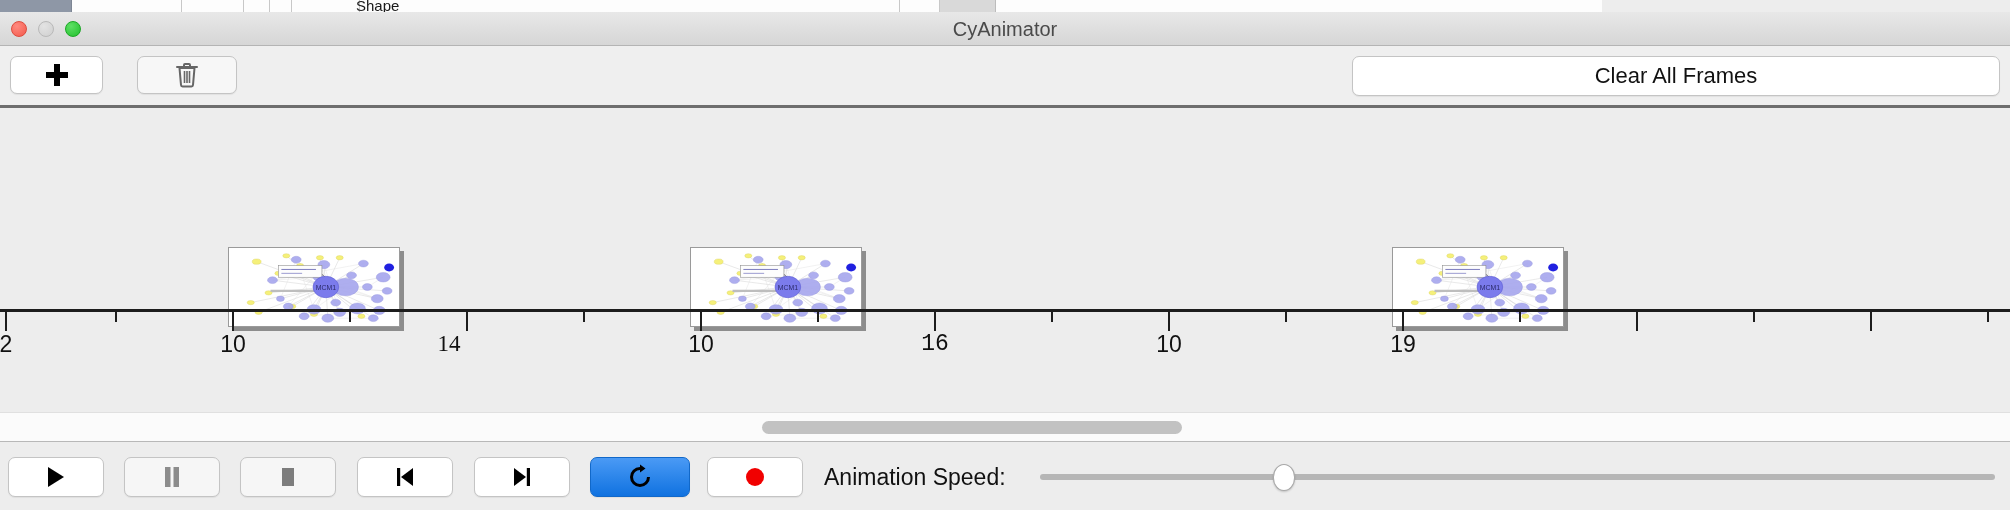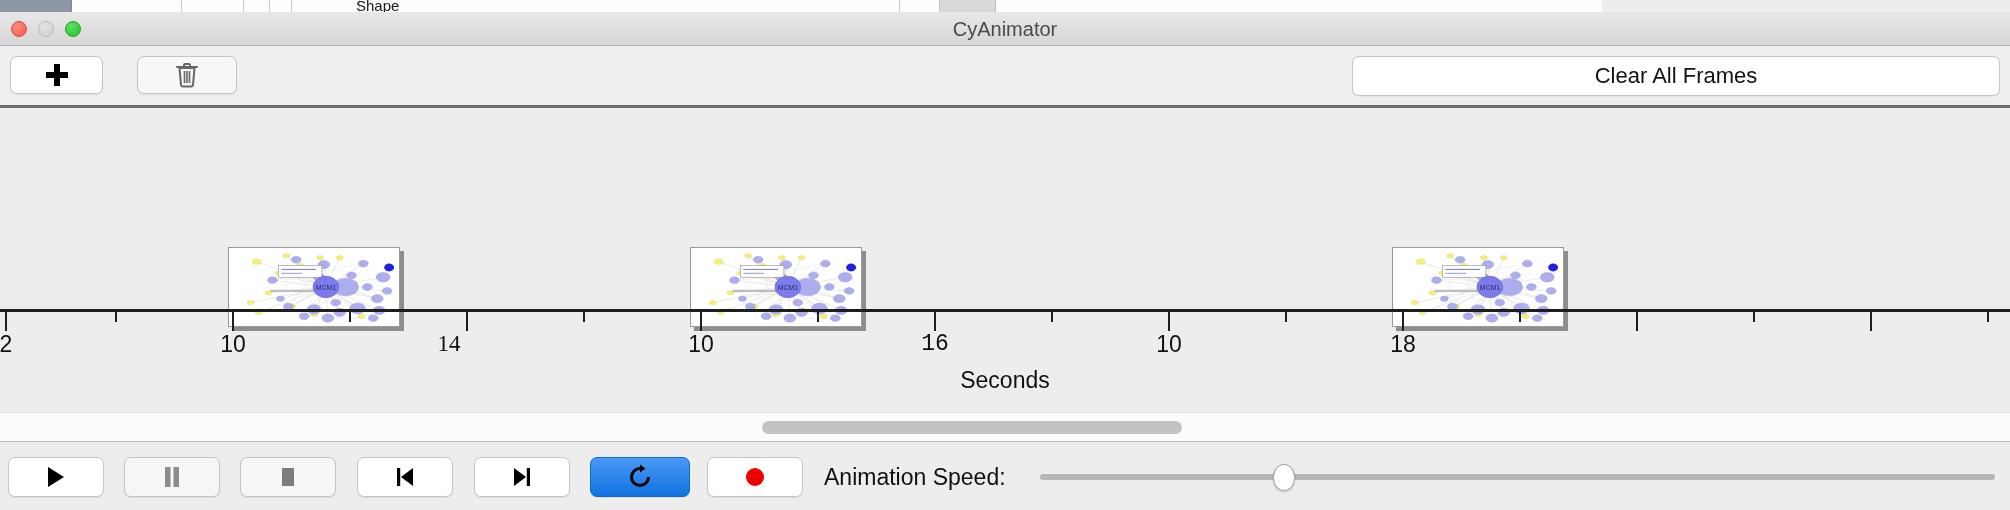--- a/index.html
+++ b/index.html
@@ -610,36 +610,35 @@
           <div class="tick-label" style="left: 233px;">10</div>
           <div class="tick major" style="left: 466px;"></div>
           <div class="tick-label" style="left: 449px; font-family: Liberation Serif, serif;">14</div>
           <div class="tick major" style="left: 700px;"></div>
           <div class="tick-label" style="left: 701px;">10</div>
           <div class="tick major" style="left: 934px;"></div>
           <div class="tick-label" style="left: 935px; font-family: Liberation Mono, monospace;">16</div>
           <div class="tick major" style="left: 1168px;"></div>
           <div class="tick-label" style="left: 1169px;">10</div>
           <div class="tick major" style="left: 1402px;"></div>
-          <div class="tick-label" style="left: 1403px;">18</div>
+          <div class="tick-label" style="left: 1403px;">19</div>
           <div class="tick major" style="left: 1636px;"></div>
           <div class="tick major" style="left: 1870px;"></div>
           <div class="tick minor" style="left: 115px;"></div>
           <div class="tick minor" style="left: 349px;"></div>
           <div class="tick minor" style="left: 583px;"></div>
           <div class="tick minor" style="left: 817px;"></div>
           <div class="tick minor" style="left: 1051px;"></div>
           <div class="tick minor" style="left: 1285px;"></div>
           <div class="tick minor" style="left: 1519px;"></div>
           <div class="tick minor" style="left: 1636px;"></div>
           <div class="tick minor" style="left: 1753px;"></div>
           <div class="tick minor" style="left: 1870px;"></div>
           <div class="tick minor" style="left: 1987px;"></div>
         </div>
-      <div class="axis-caption">Seconds</div>
     </div>
   </div>
 
   <div class="scrollbar-track">
     <div class="scrollbar-thumb"></div>
   </div>
 
   <div class="playbar">
 
     <div class="pbtn" id="play-button">

